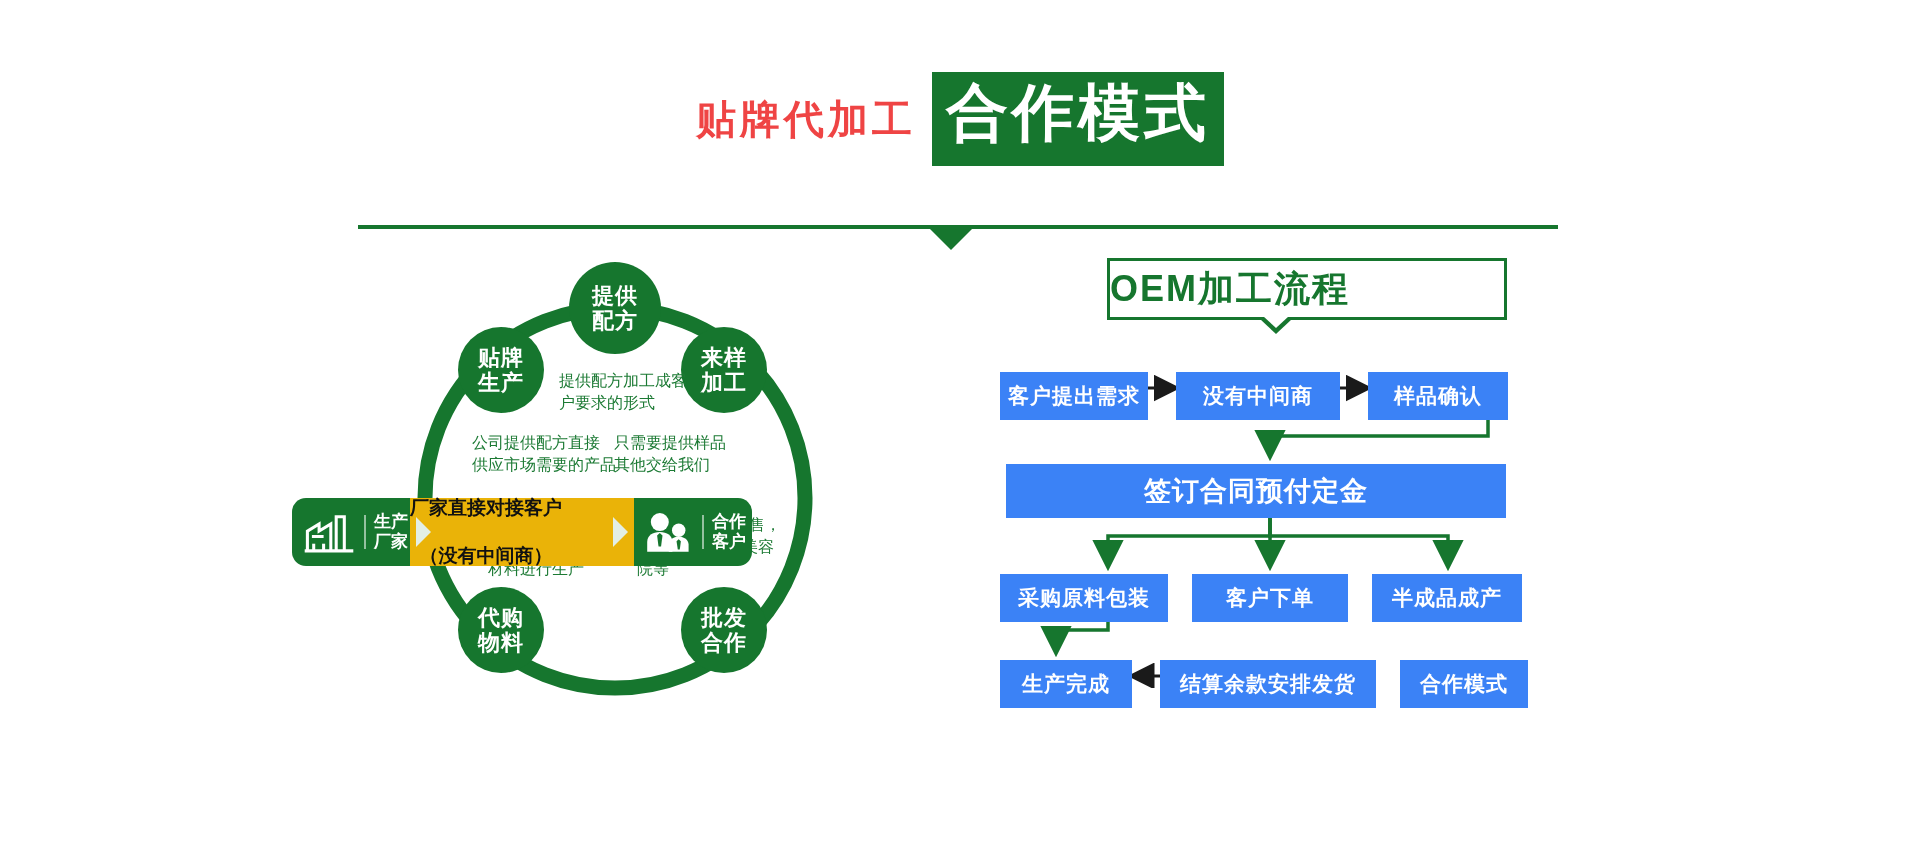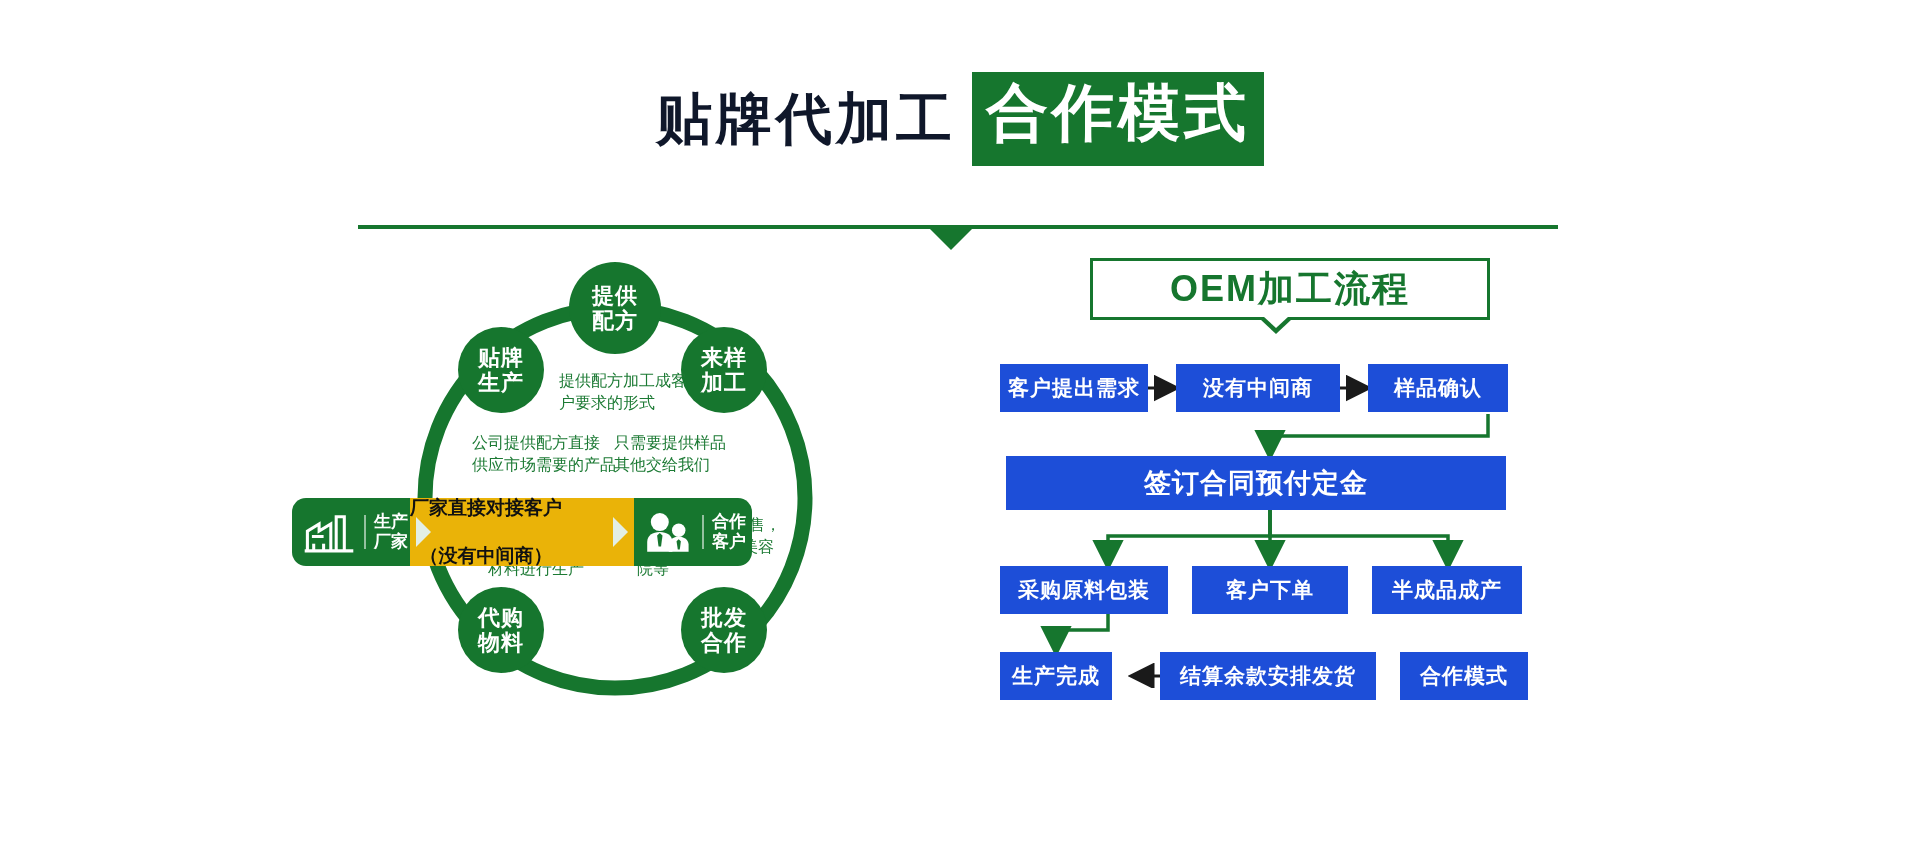--- a/index.html
+++ b/index.html
@@ -18,23 +18,23 @@
   
   #title-wrap {
     position: absolute;
     left: 0; top: 72px;
     width: 1920px;
     text-align: center;
     white-space: nowrap;
   }
   .title-main {
     display: inline-block;
-    font-size: 56px;
-    font-weight: 700;
-    color: #0f172a;
+    font-size: 40px;
+    font-weight: 700;
+    color: #ef4444;
     letter-spacing: 4px;
     vertical-align: middle;
     line-height: 1;
   }
   .title-box {
     display: inline-block;
     background: #16762E;
     color: #ffffff;
     font-size: 62px;
     font-weight: 700;
@@ -167,24 +167,24 @@
   .chev-r { right: 6px; }
 
   
   #flow-area {
     position: absolute;
     left: 980px; top: 258px;
     width: 620px; height: 430px;
   }
   #oem-header {
     position: absolute;
-    left: 110px; top: 0px;
+    left: 127px; top: 0px;
     width: 400px; height: 62px;
     border: 3px solid #16762E;
-    display: flex; align-items: center; justify-content: center;
+    display: flex; align-items: center; justify-content: flex-start;
   }
   #oem-header-text {
     color: #16762E;
     font-size: 36px;
     font-weight: 700;
     letter-spacing: 2px;
   }
   #oem-notch {
     position: absolute;
     left: 280px; top: 61px;
@@ -197,28 +197,29 @@
     position: absolute;
     left: 283px; top: 58px;
     width: 0; height: 0;
     border-left: 13px solid transparent;
     border-right: 13px solid transparent;
     border-top: 12px solid #ffffff;
   }
 
   .fbox {
     position: absolute;
-    background: #1d4ed8;
+    background: #3b82f6;
     color: #ffffff;
     font-weight: 700;
     display: flex;
     align-items: center;
     justify-content: center;
     letter-spacing: 1px;
     text-align: center;
+    margin-top: 8px;
   }
   .fbox-sm { font-size: 21px; height: 48px; }
   .fbox-wide { font-size: 27px; height: 54px; }
 
   #flow-svg { position: absolute; left: 0; top: 0; }
 </style>
 </head>
 <body>
 
 <div id="page">
@@ -371,18 +372,18 @@
     <div class="fbox fbox-sm" style="left:20px;  top:106px; width:148px;">客户提出需求</div>
     <div class="fbox fbox-sm" style="left:196px; top:106px; width:164px;">没有中间商</div>
     <div class="fbox fbox-wide" style="left:26px; top:198px; width:500px;">签订合同预付定金</div>
 
     <div class="fbox fbox-sm" style="left:388px; top:106px; width:140px;">样品确认</div>
 
     <div class="fbox fbox-sm" style="left:20px;  top:308px; width:168px;">采购原料包装</div>
     <div class="fbox fbox-sm" style="left:212px; top:308px; width:156px;">客户下单</div>
     <div class="fbox fbox-sm" style="left:392px; top:308px; width:150px;">半成品成产</div>
 
-    <div class="fbox fbox-sm" style="left:20px;  top:394px; width:112px;">生产完成</div>
+    <div class="fbox fbox-sm" style="left:20px;  top:394px; width:132px;">生产完成</div>
     <div class="fbox fbox-sm" style="left:180px; top:394px; width:216px;">结算余款安排发货</div>
     <div class="fbox fbox-sm" style="left:420px; top:394px; width:128px;">合作模式</div>
   </div>
 
 </div>
 
 </body></html>

